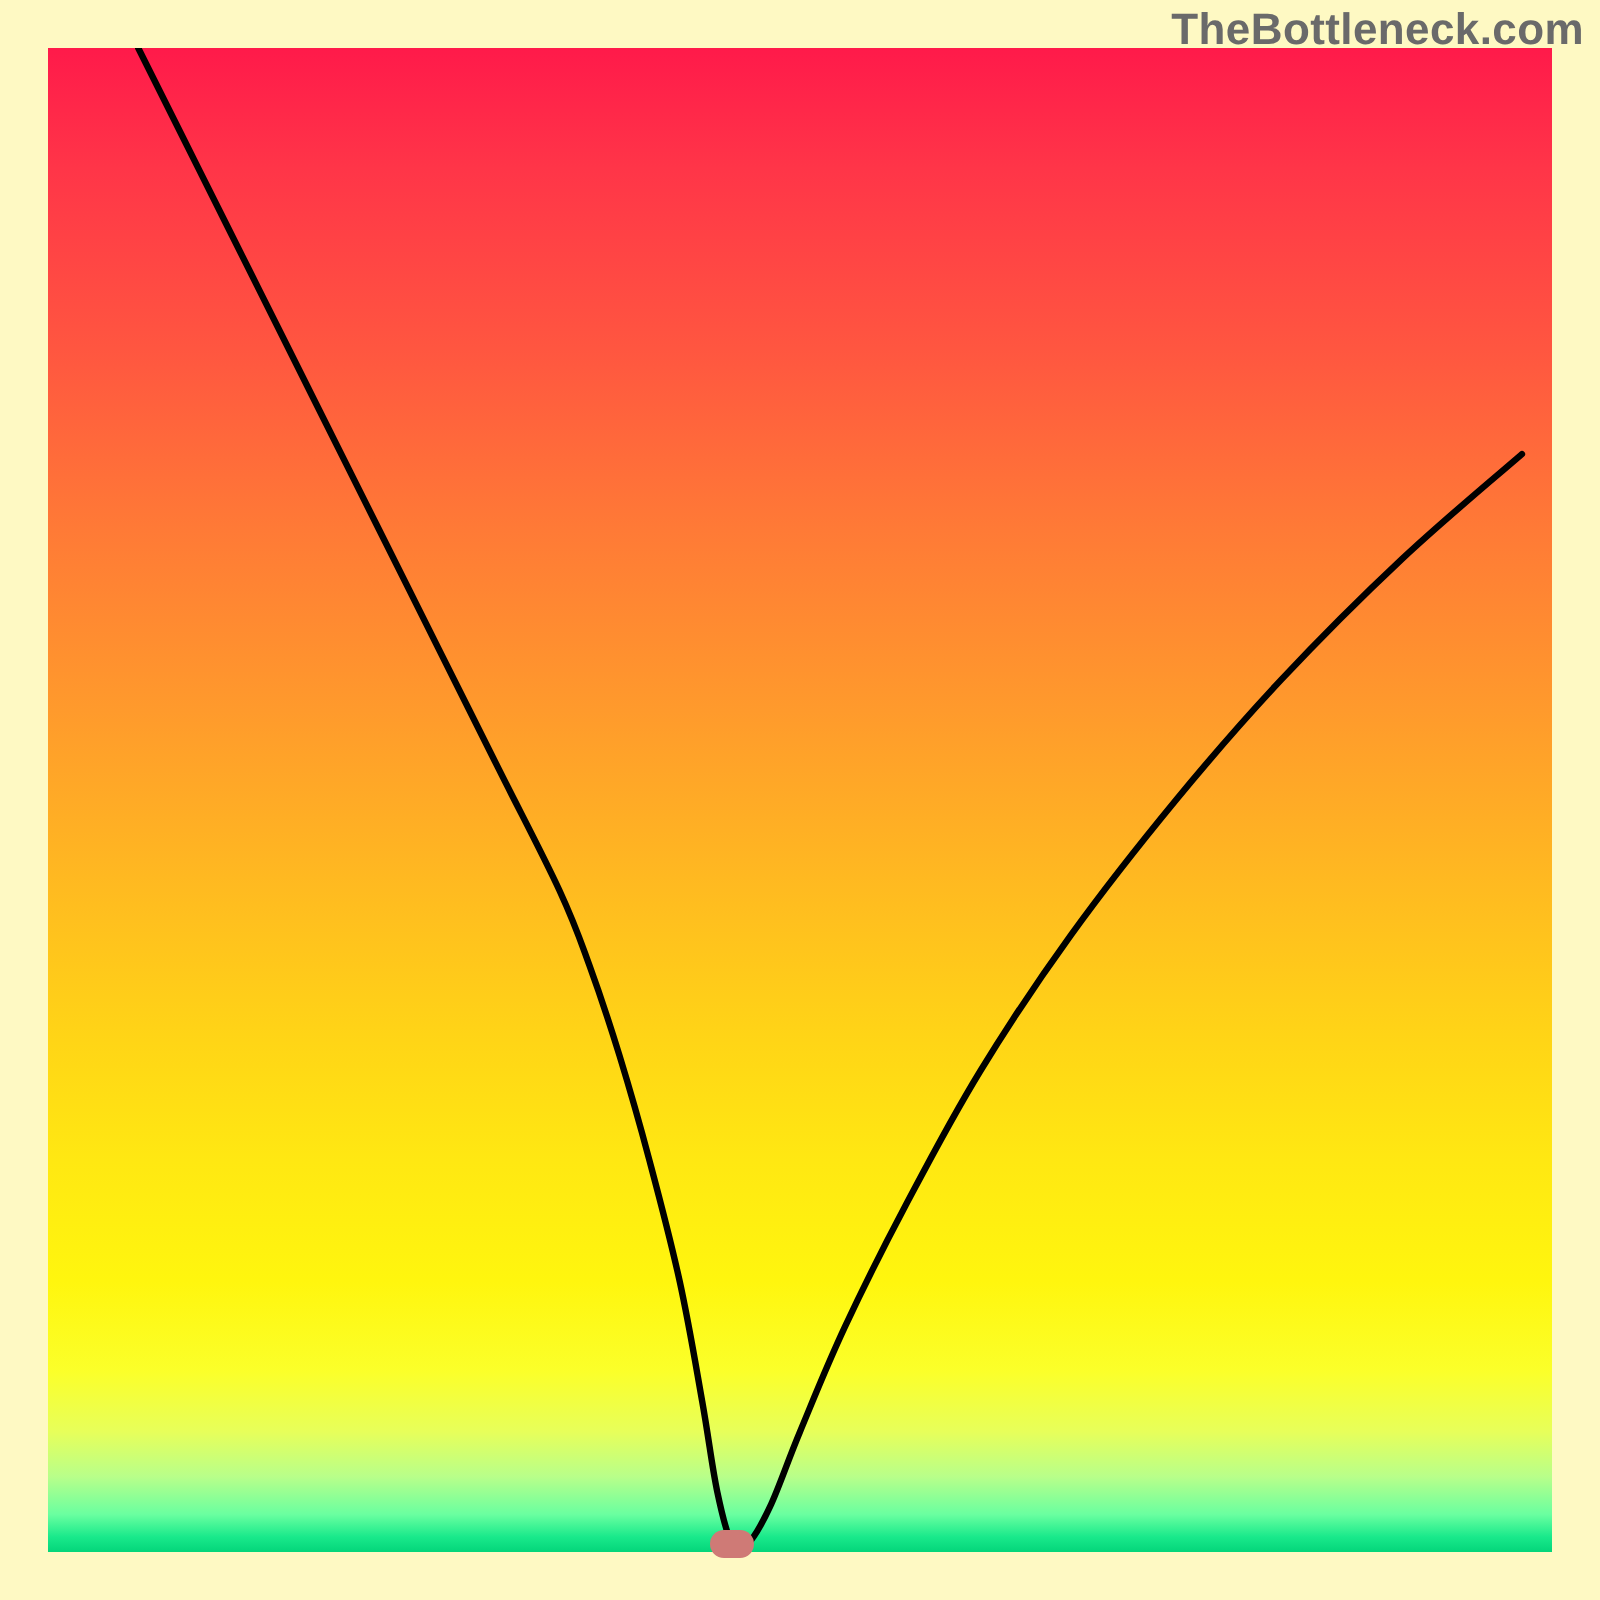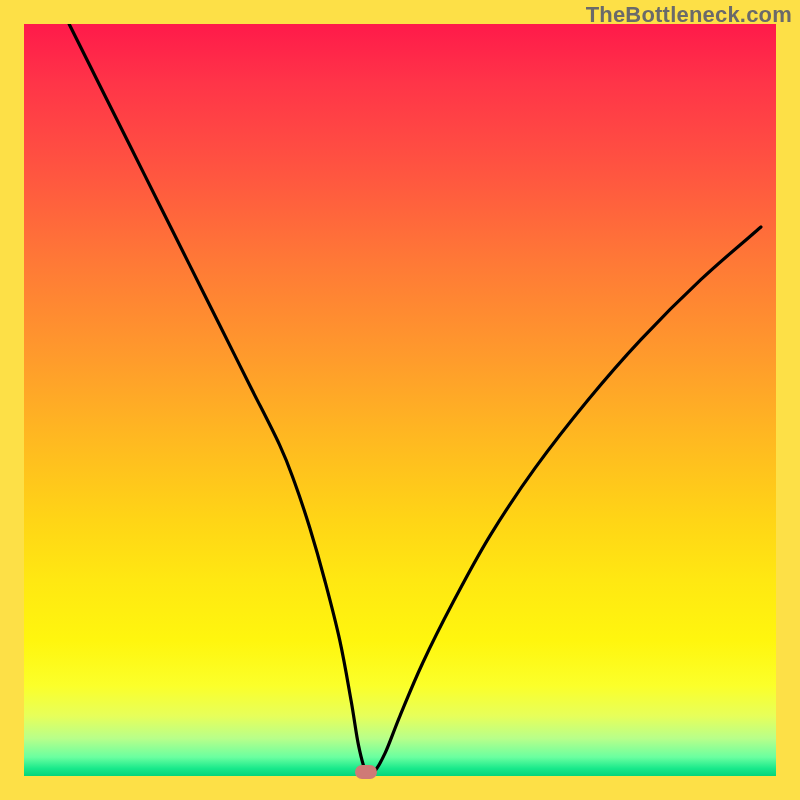--- a/index.html
+++ b/index.html
@@ -8,21 +8,21 @@
     width: 800px;
     height: 800px;
     background: #000;
     overflow: hidden;
     font-family: Arial, Helvetica, sans-serif;
   }
   .frame {
     position: relative;
     width: 800px;
     height: 800px;
-    background: #fde047;
+    background: #fef9c3;
   }
   .plot-area {
     position: absolute;
     left: 24px;
     top: 24px;
     width: 752px;
     height: 752px;
     
     background: linear-gradient(
       to bottom,

